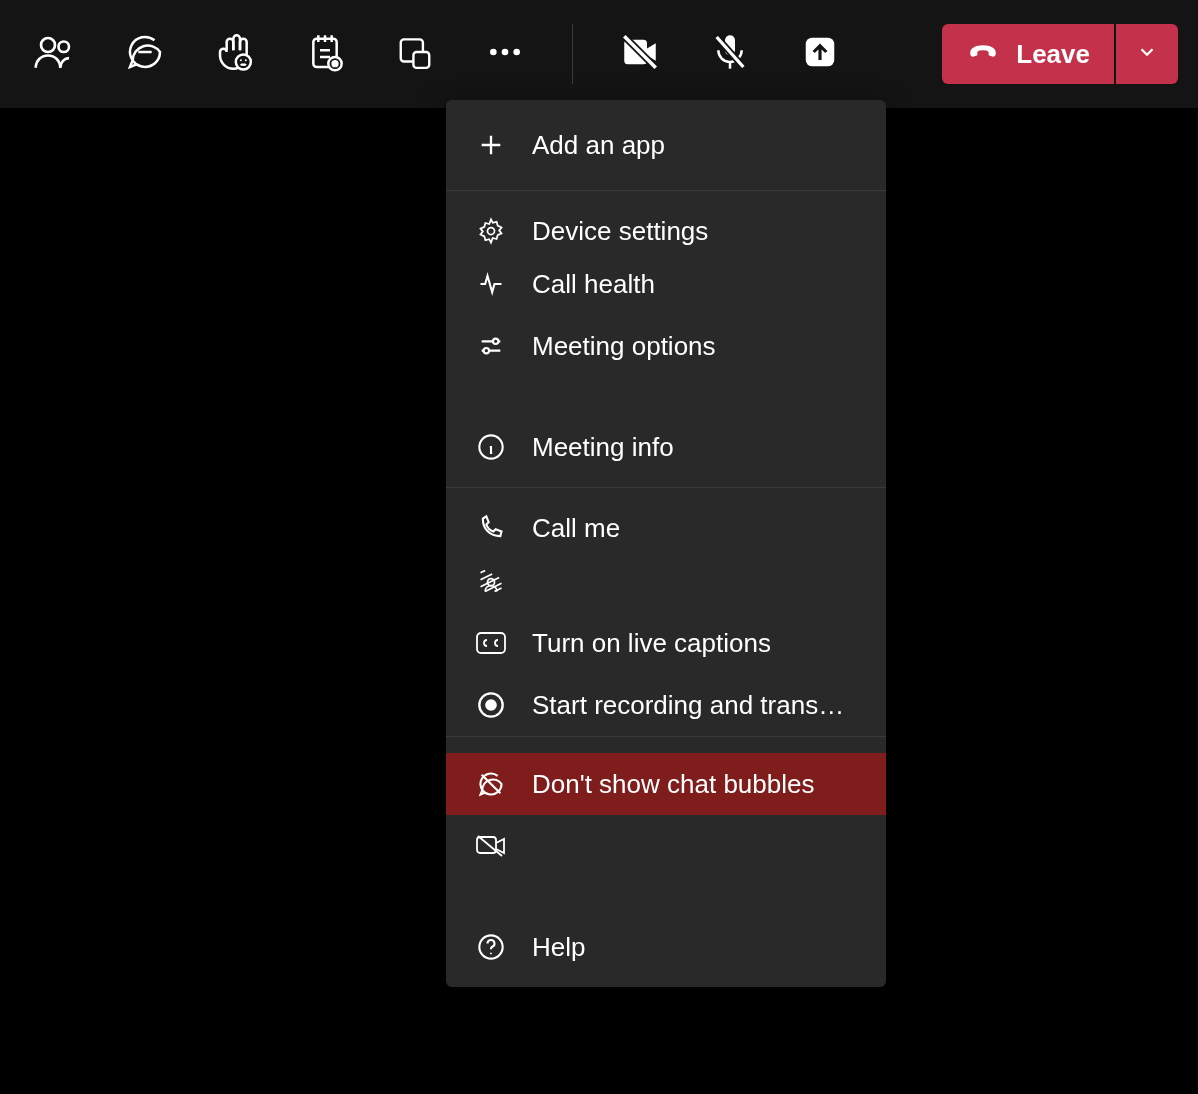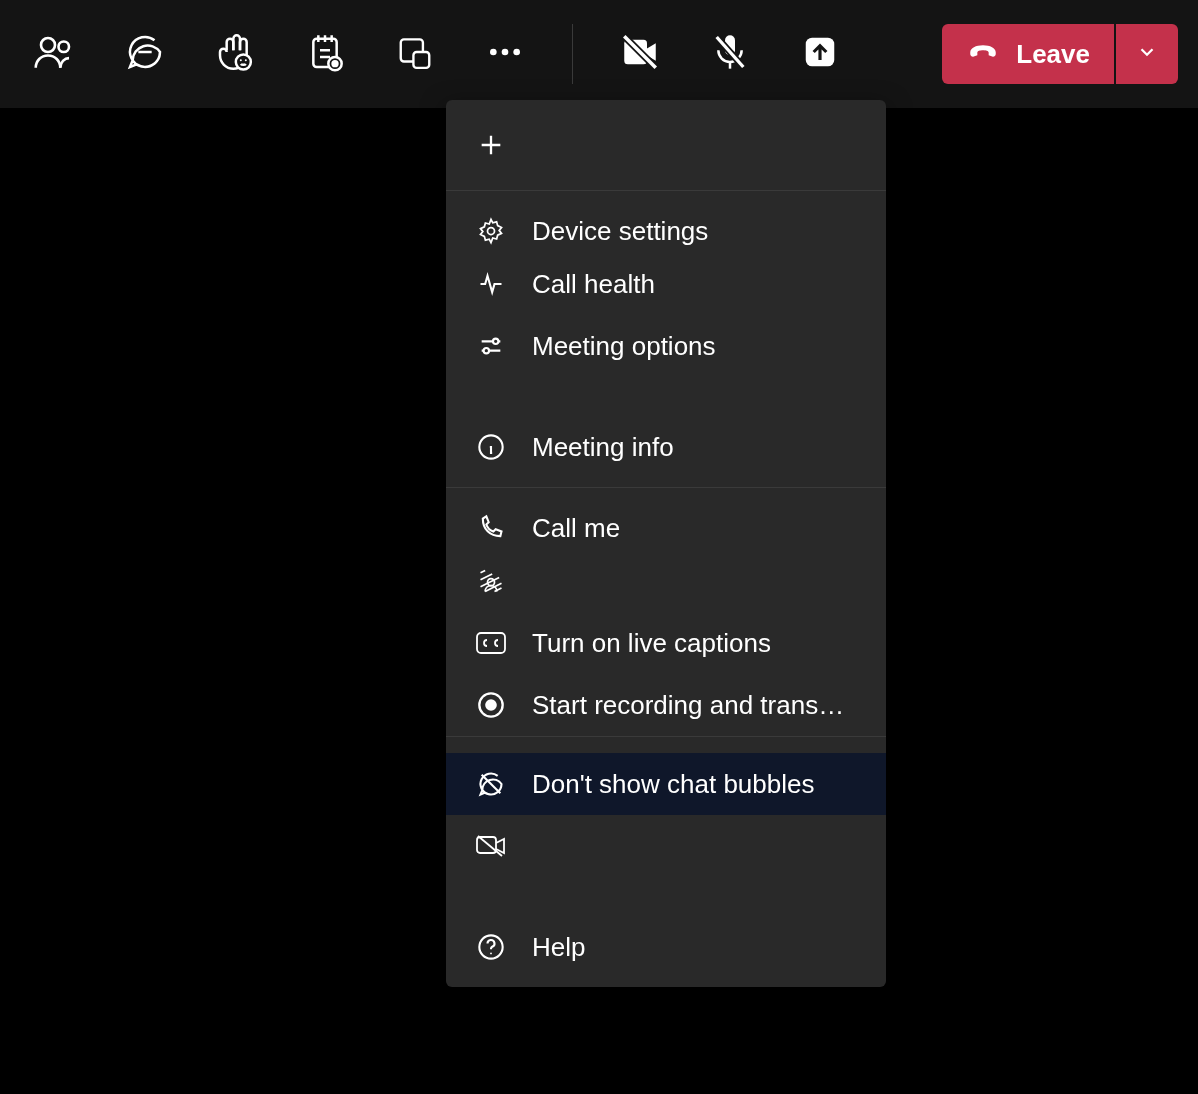--- a/index.html
+++ b/index.html
@@ -99,21 +99,21 @@
     padding: 0 30px;
     gap: 26px;
     cursor: pointer;
     font-size: 26px;
     color: #ffffff;
     white-space: nowrap;
     overflow: hidden;
     text-overflow: ellipsis;
   }
   .menu-item.tall { height: 90px; }
-  .menu-item.hovered { background: #0f172a; }
+  .menu-item.hovered { background: #7f1d1d; }
   .menu-item .label {
     overflow: hidden;
     text-overflow: ellipsis;
     white-space: nowrap;
     flex: 1;
   }
   .menu-icon {
     width: 30px;
     height: 30px;
     display: flex;
@@ -259,20 +259,21 @@
 </div>
 
 <div class="dropdown">
 
   <div class="menu-item tall">
     <span class="menu-icon">
       <svg width="28" height="28" viewBox="0 0 24 24" stroke-width="2">
           <path d="M12 4v16M4 12h16"></path>
         </svg>
     </span>
+    <span class="label">Add an app</span>
   </div>
 
   <div class="menu-divider"></div>
 
   <div class="menu-item group-top">
     <span class="menu-icon">
       <svg width="28" height="28" viewBox="0 0 24 24" stroke-width="1.5">
         <circle cx="12" cy="12" r="3"></circle>
         <path d="M12 2l1.5 3 3.3-.9.9 3.3L21 9l-2 2.5 2 2.5-3.3 1.6-.9 3.3-3.3-.9L12 22l-1.5-3-3.3.9-.9-3.3L3 15l2-2.5L3 10l3.3-1.6.9-3.3 3.3.9z"></path>
       </svg>

